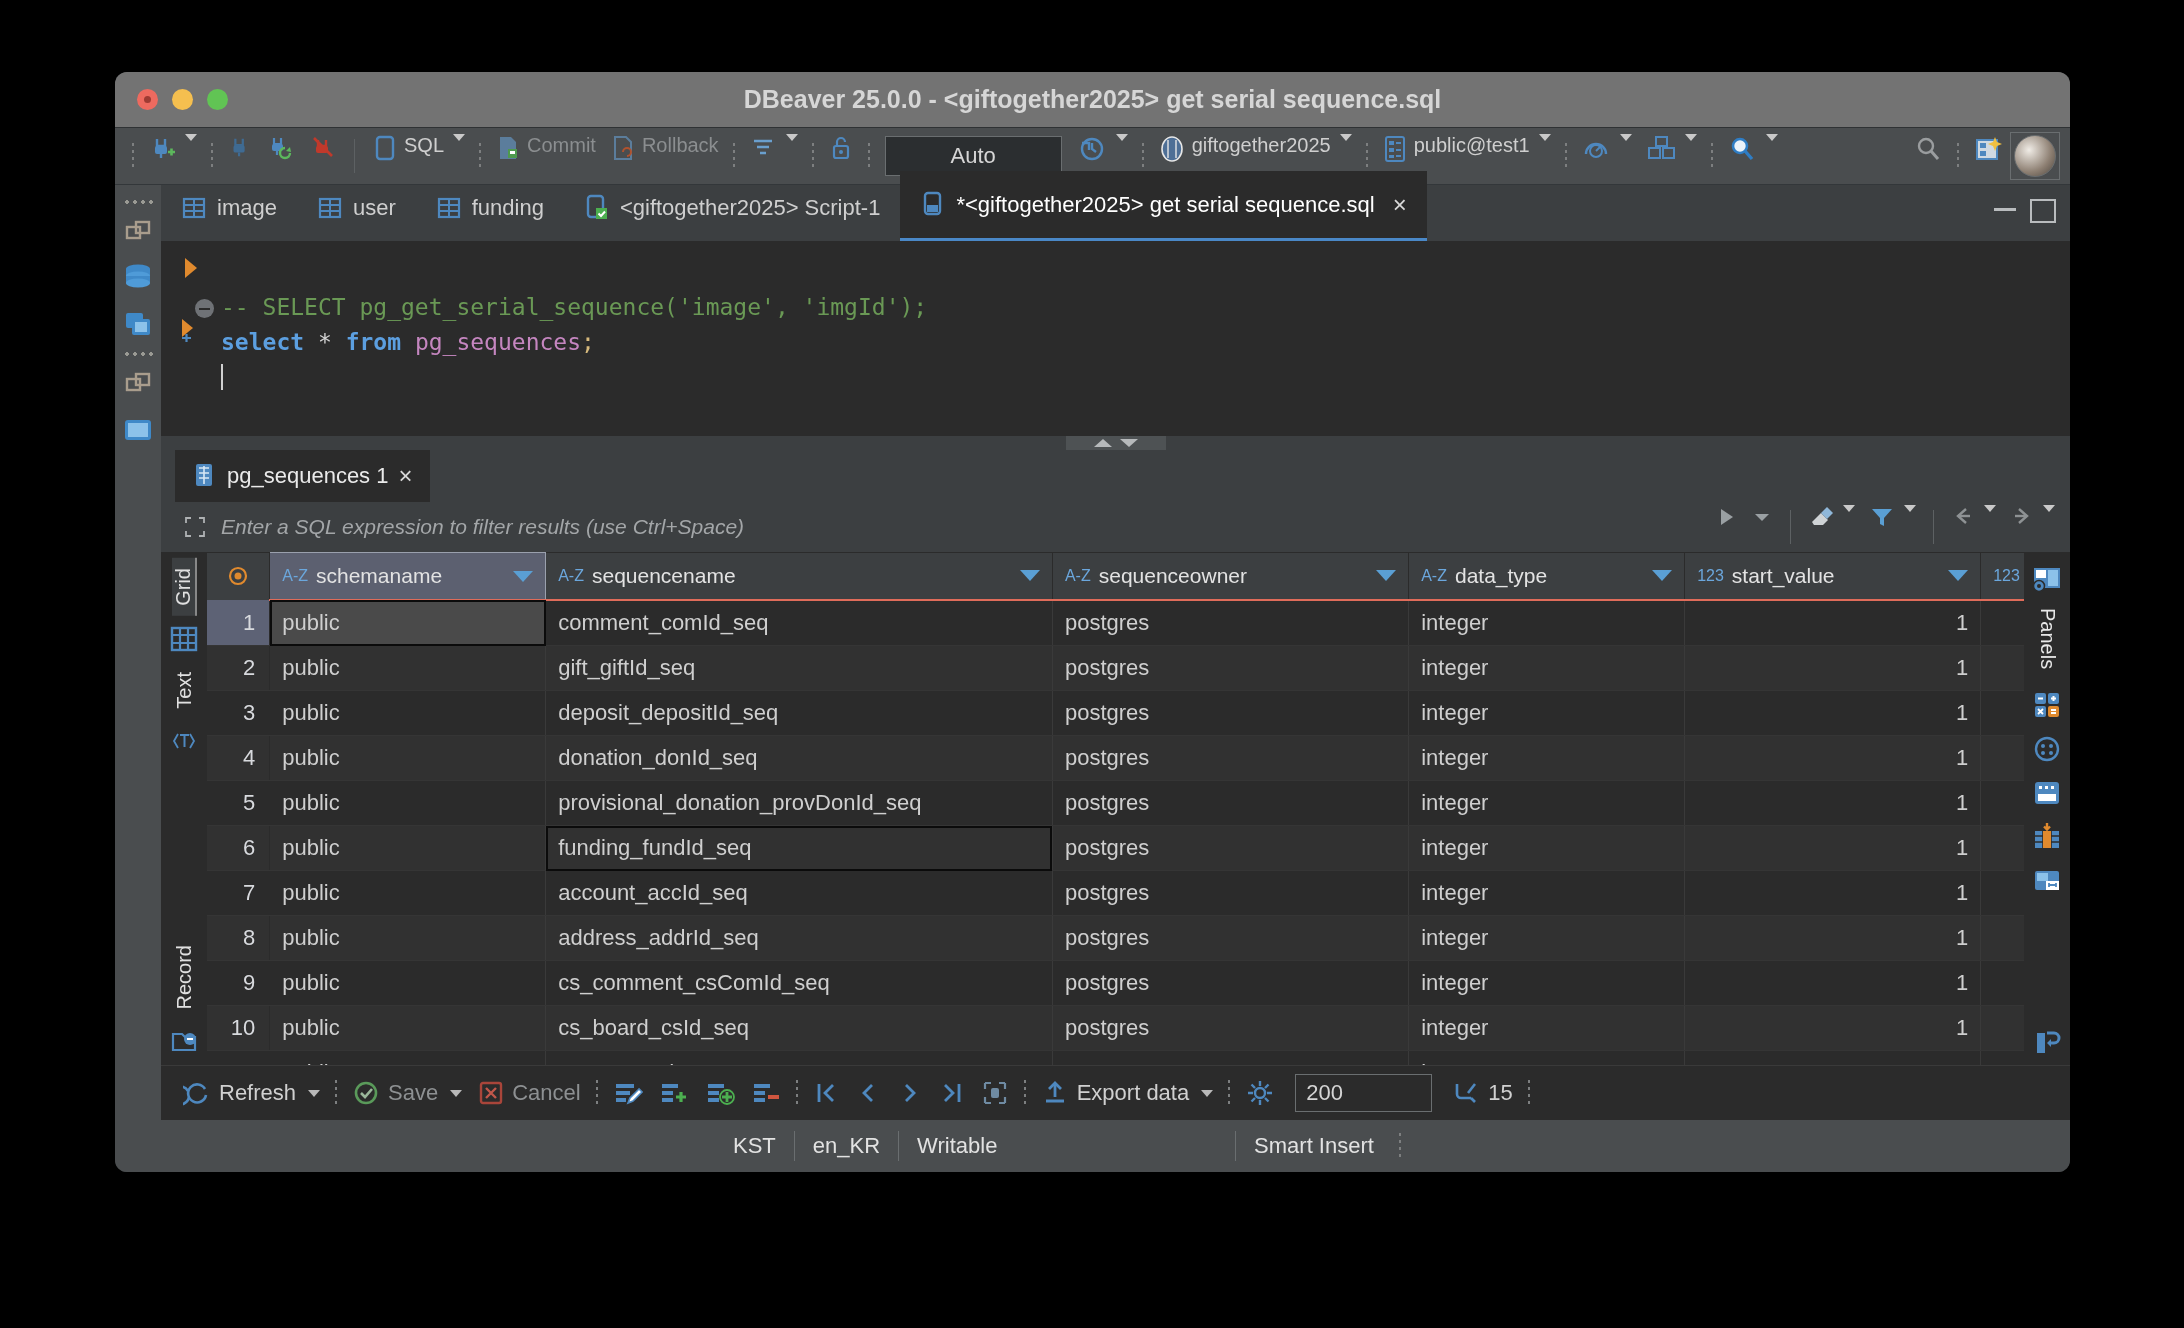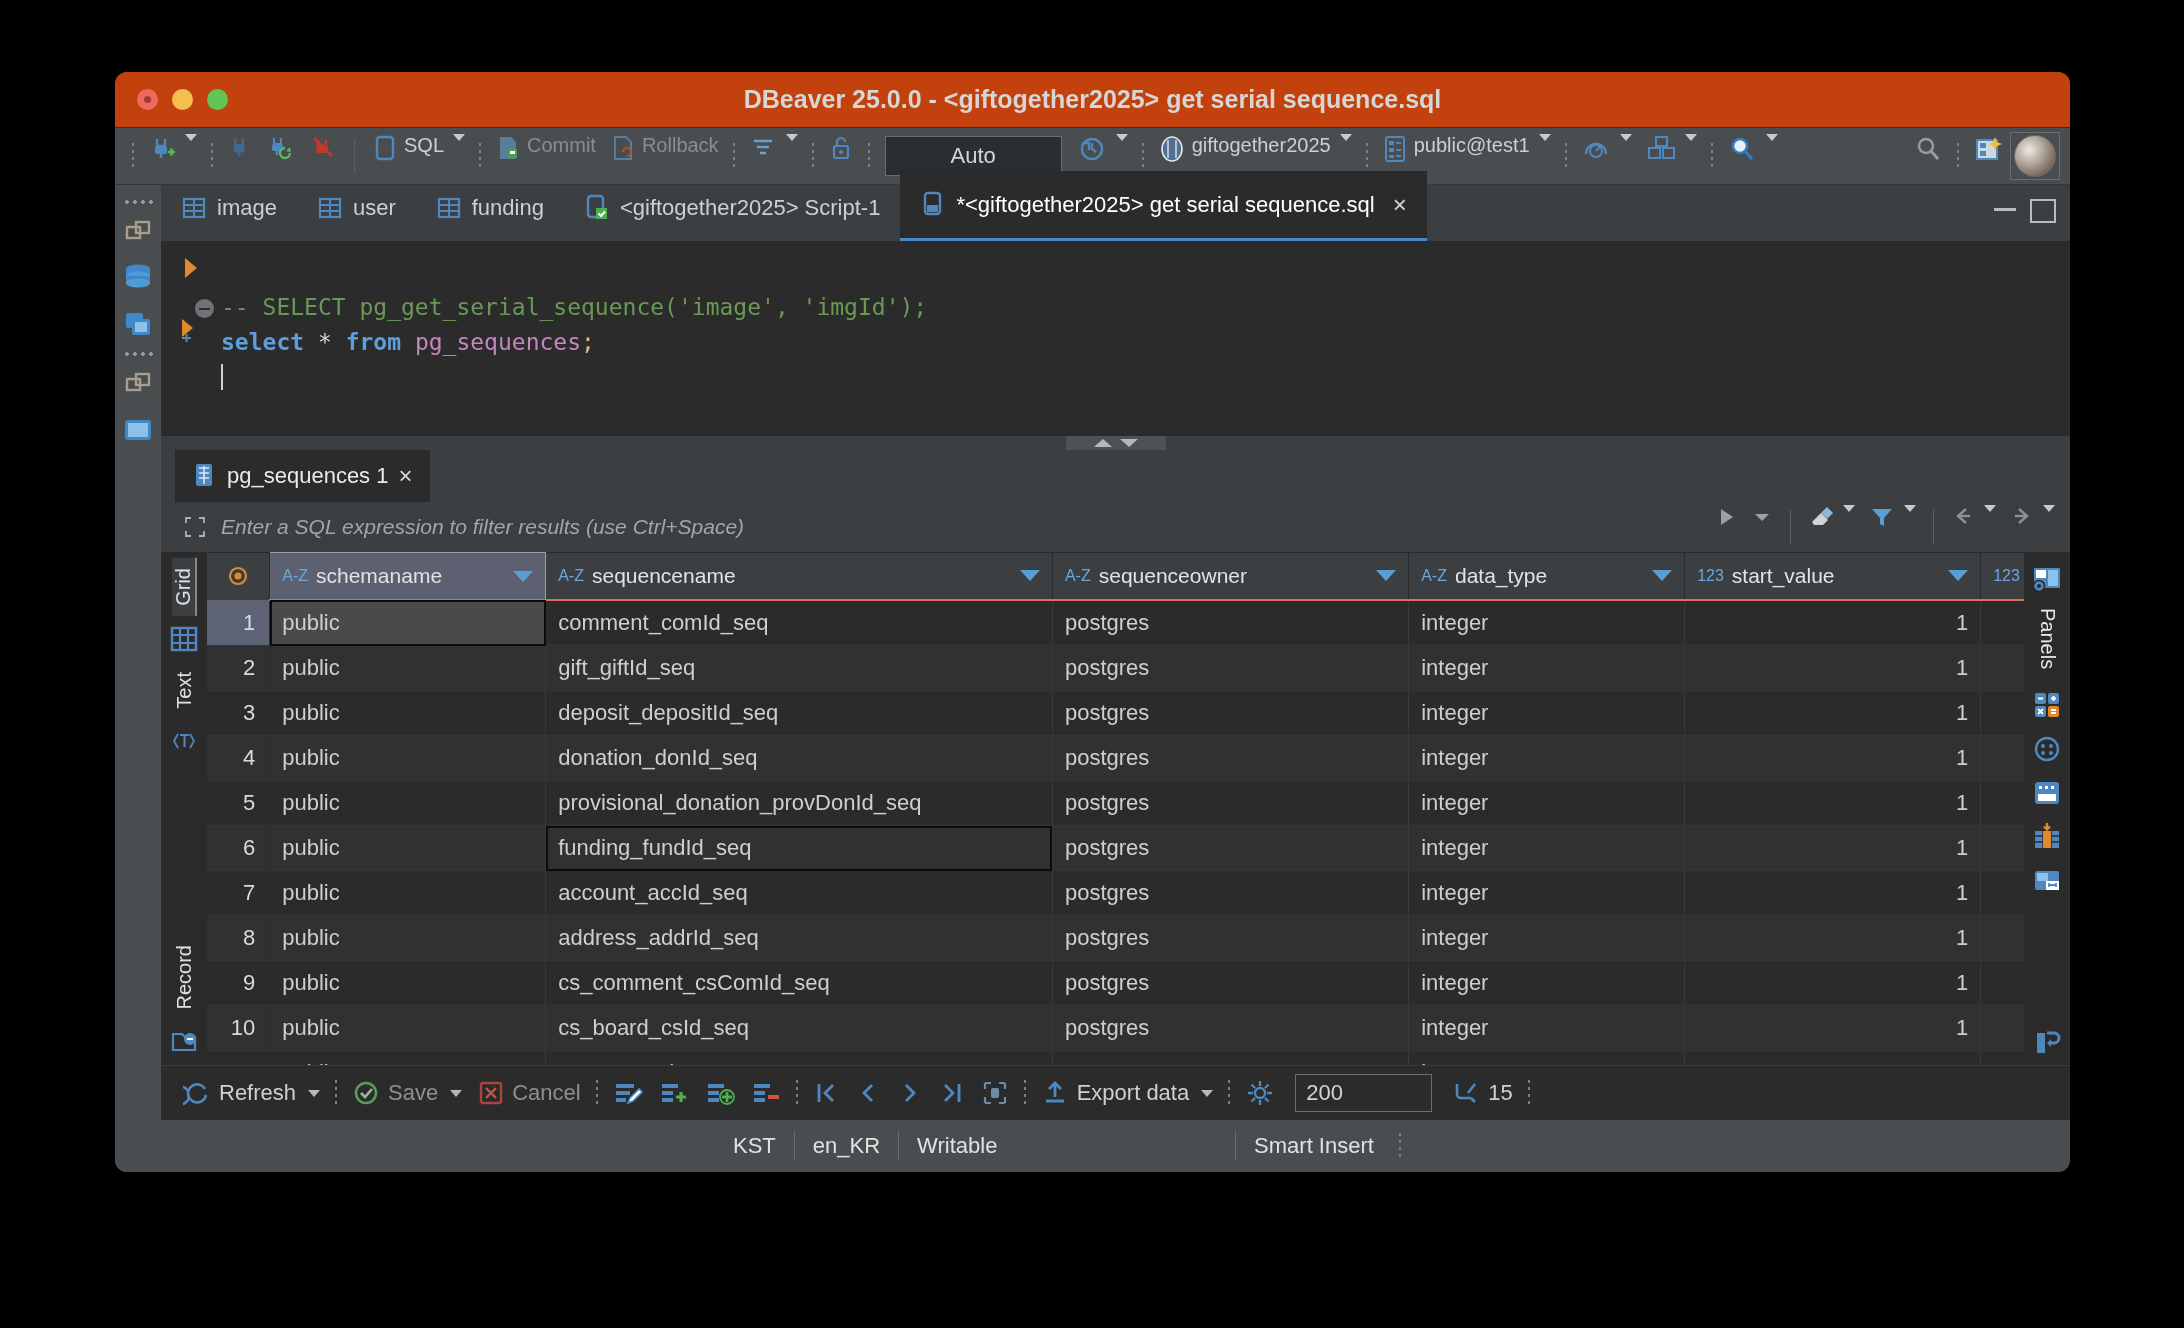--- a/index.html
+++ b/index.html
@@ -5,21 +5,21 @@
   html,body{margin:0;padding:0;background:#000;}
   body{width:2184px;height:1328px;font-family:"Liberation Sans",sans-serif;overflow:hidden;}
 
   .desktop{position:absolute;inset:0;background:#000;}
 
   .window{position:absolute;left:115px;top:72px;width:1955px;height:1100px;
     background:#3c3f41;border-radius:12px;overflow:hidden;
     box-shadow:0 20px 60px rgba(0,0,0,.7);display:flex;flex-direction:column;}
 
   
-  .titlebar{height:55px;background:#c2410c;display:flex;align-items:center;
+  .titlebar{height:55px;background:#737373;display:flex;align-items:center;
     position:relative;flex:0 0 auto;border-bottom:1px solid #2f3234;}
   .traffic{display:flex;gap:14px;padding-left:22px;align-items:center;}
   .tl{width:21px;height:21px;border-radius:50%;}
   .tl.red{background:#ed6a5f;} .tl.yellow{background:#f5bf4f;} .tl.green{background:#61c454;}
   .tl.red::after{content:"";display:block;width:7px;height:7px;border-radius:50%;
     background:#9e3b33;margin:7px auto;}
   .wtitle{position:absolute;left:0;right:0;text-align:center;color:#d6d6d6;
     font-size:25px;font-weight:bold;pointer-events:none;}
 
   

